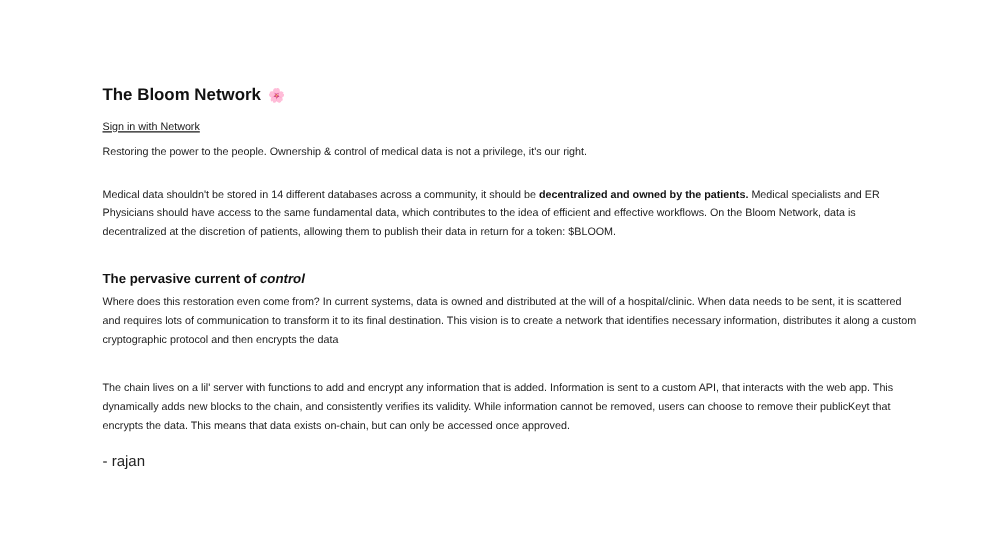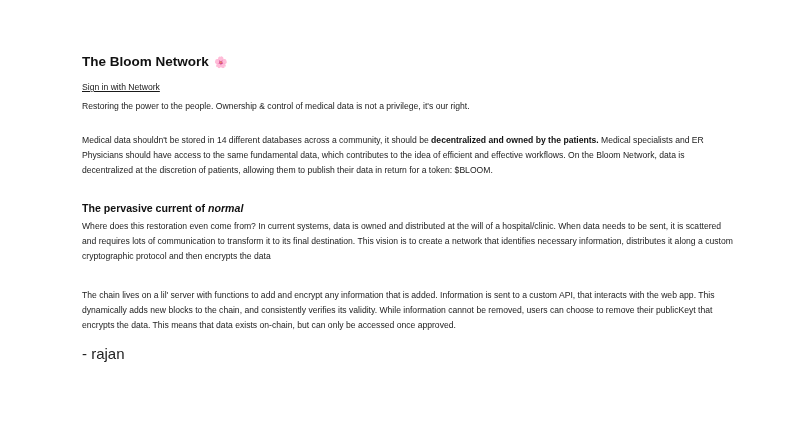--- a/index.html
+++ b/index.html
@@ -1,57 +1,57 @@
 <!DOCTYPE html>
 <html><head>
   <meta charset="utf-8">
   <style>
     html, body { margin: 0; padding: 0; background: #ffffff; }
     body {
       width: 806px; height: 447px; overflow: hidden;
       font-family: "Liberation Sans", sans-serif;
       color: #1a1a1a;
     }
-    .page { position: relative; padding-left: 82px; padding-right: 70px; padding-top: 53px; }
+    .page { position: relative; padding-left: 82px; padding-right: 70px; padding-top: 67px; }
     .title {
       font-size: 13.5px; font-weight: bold; margin: 0; height: 18px; line-height: 18px; color: #111;
     }
     .title .emoji { font-size: 11px; font-weight: normal; margin-left: 2px; }
     .signin {
       display: inline-block; margin-top: 10px; font-size: 8.6px; color: #1a1a1a; text-decoration: underline; line-height: 12px; cursor: pointer;
     }
     .tagline { font-size: 8.6px; margin: 6px 0 16px 0; line-height: 12px; color: #222; }
     h2 { font-size: 10.6px; font-weight: bold; margin: 0; line-height: 14px; color: #111; }
     h2 em { font-style: italic; }
     p.body { font-size: 8.6px; line-height: 15px; margin: 0; color: #222; }
     p.body b { font-weight: bold; color: #111; }
     .sec1 { margin-top: 21px; }
     .sec1 p.body { margin-top: 8px; }
     .sec2 { margin-top: 23px; }
     .sec2 p.body { margin-top: 4px; }
     .sec3 { margin-top: 24px; }
     .sec3 p.body { margin-top: 8px; }
-    .sig { font-size: 15px; margin-top: 15px; line-height: 12px; color: #222; }
+    .sig { font-size: 12px; margin-top: 15px; line-height: 12px; color: #222; }
   </style>
 </head>
 <body>
 
 <div class="page">
   <h1 class="title"><span>The Bloom Network</span> <span class="emoji">🌸</span></h1>
 
   <a class="signin">Sign in with Network</a>
 
   <p class="tagline">Restoring the power to the people. Ownership &amp; control of medical data is not a privilege, it's our right.</p>
 
   <section class="sec1">
     <p class="body"><span>Medical data shouldn't be stored in 14 different databases across a community, it should be </span><b>decentralized and owned by the patients.</b><span> Medical specialists and ER Physicians should have access to the same fundamental data, which contributes to the idea of efficient and effective workflows. On the Bloom Network, data is decentralized at the discretion of patients, allowing them to publish their data in return for a token: $BLOOM.</span></p>
   </section>
 
   <section class="sec2">
-    <h2><span>The pervasive current of </span><em>normal</em></h2>
+    <h2><span>The pervasive current of </span><em>control</em></h2>
     <p class="body">Where does this restoration even come from? In current systems, data is owned and distributed at the will of a hospital/clinic. When data needs to be sent, it is scattered and requires lots of communication to transform it to its final destination. This vision is to create a network that identifies necessary information, distributes it along a custom cryptographic protocol and then encrypts the data</p>
   </section>
 
   <section class="sec3">
     <p class="body">The chain lives on a lil' server with functions to add and encrypt any information that is added. Information is sent to a custom API, that interacts with the web app. This dynamically adds new blocks to the chain, and consistently verifies its validity. While information cannot be removed, users can choose to remove their publicKeyt that encrypts the data. This means that data exists on-chain, but can only be accessed once approved.</p>
   </section>
 
   <div class="sig">- rajan</div>
 </div>
 

